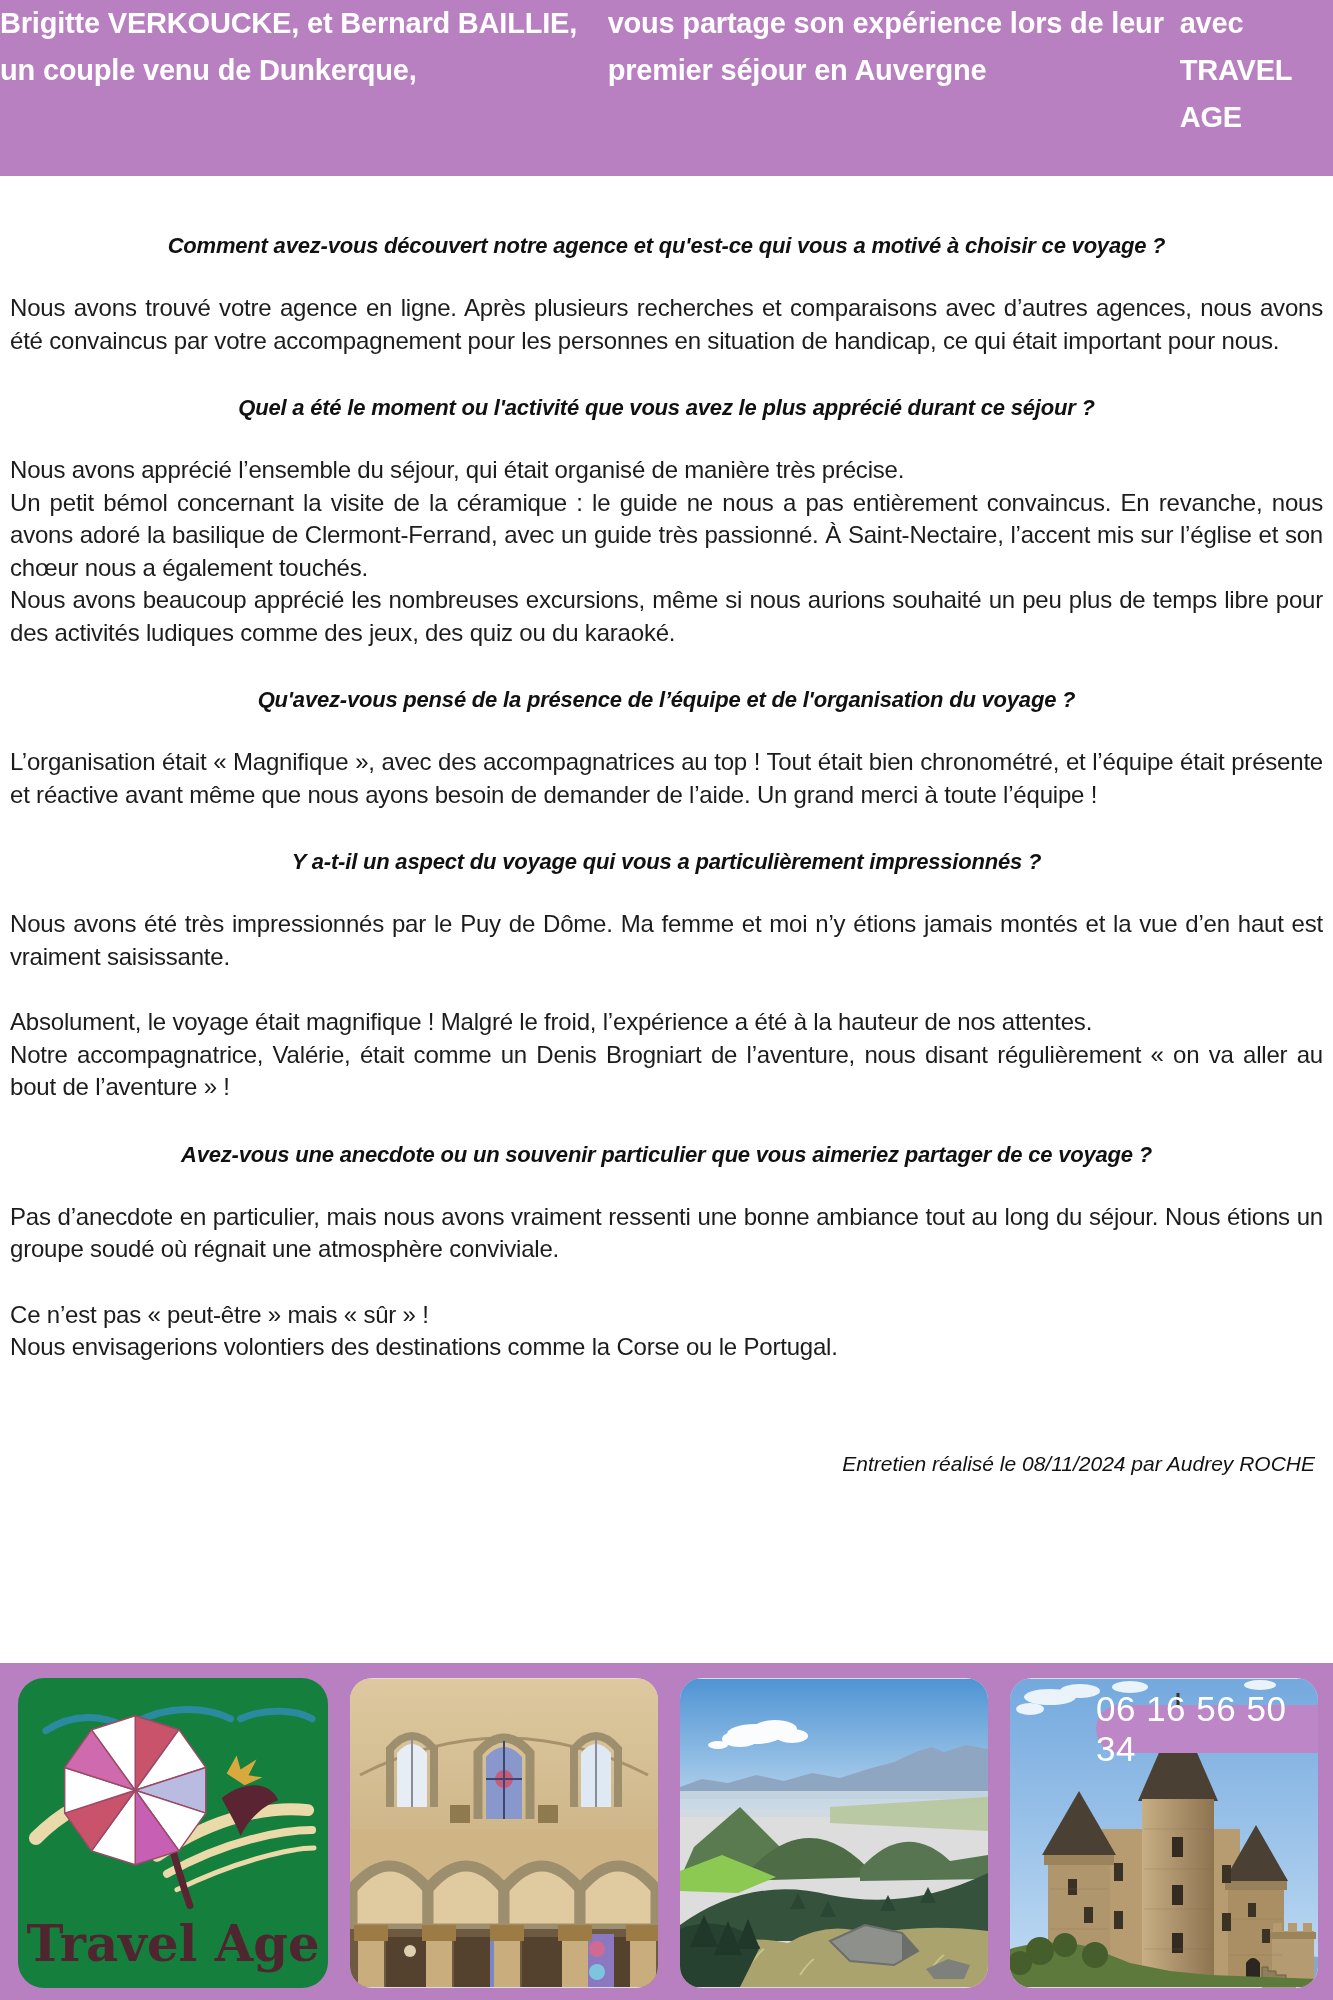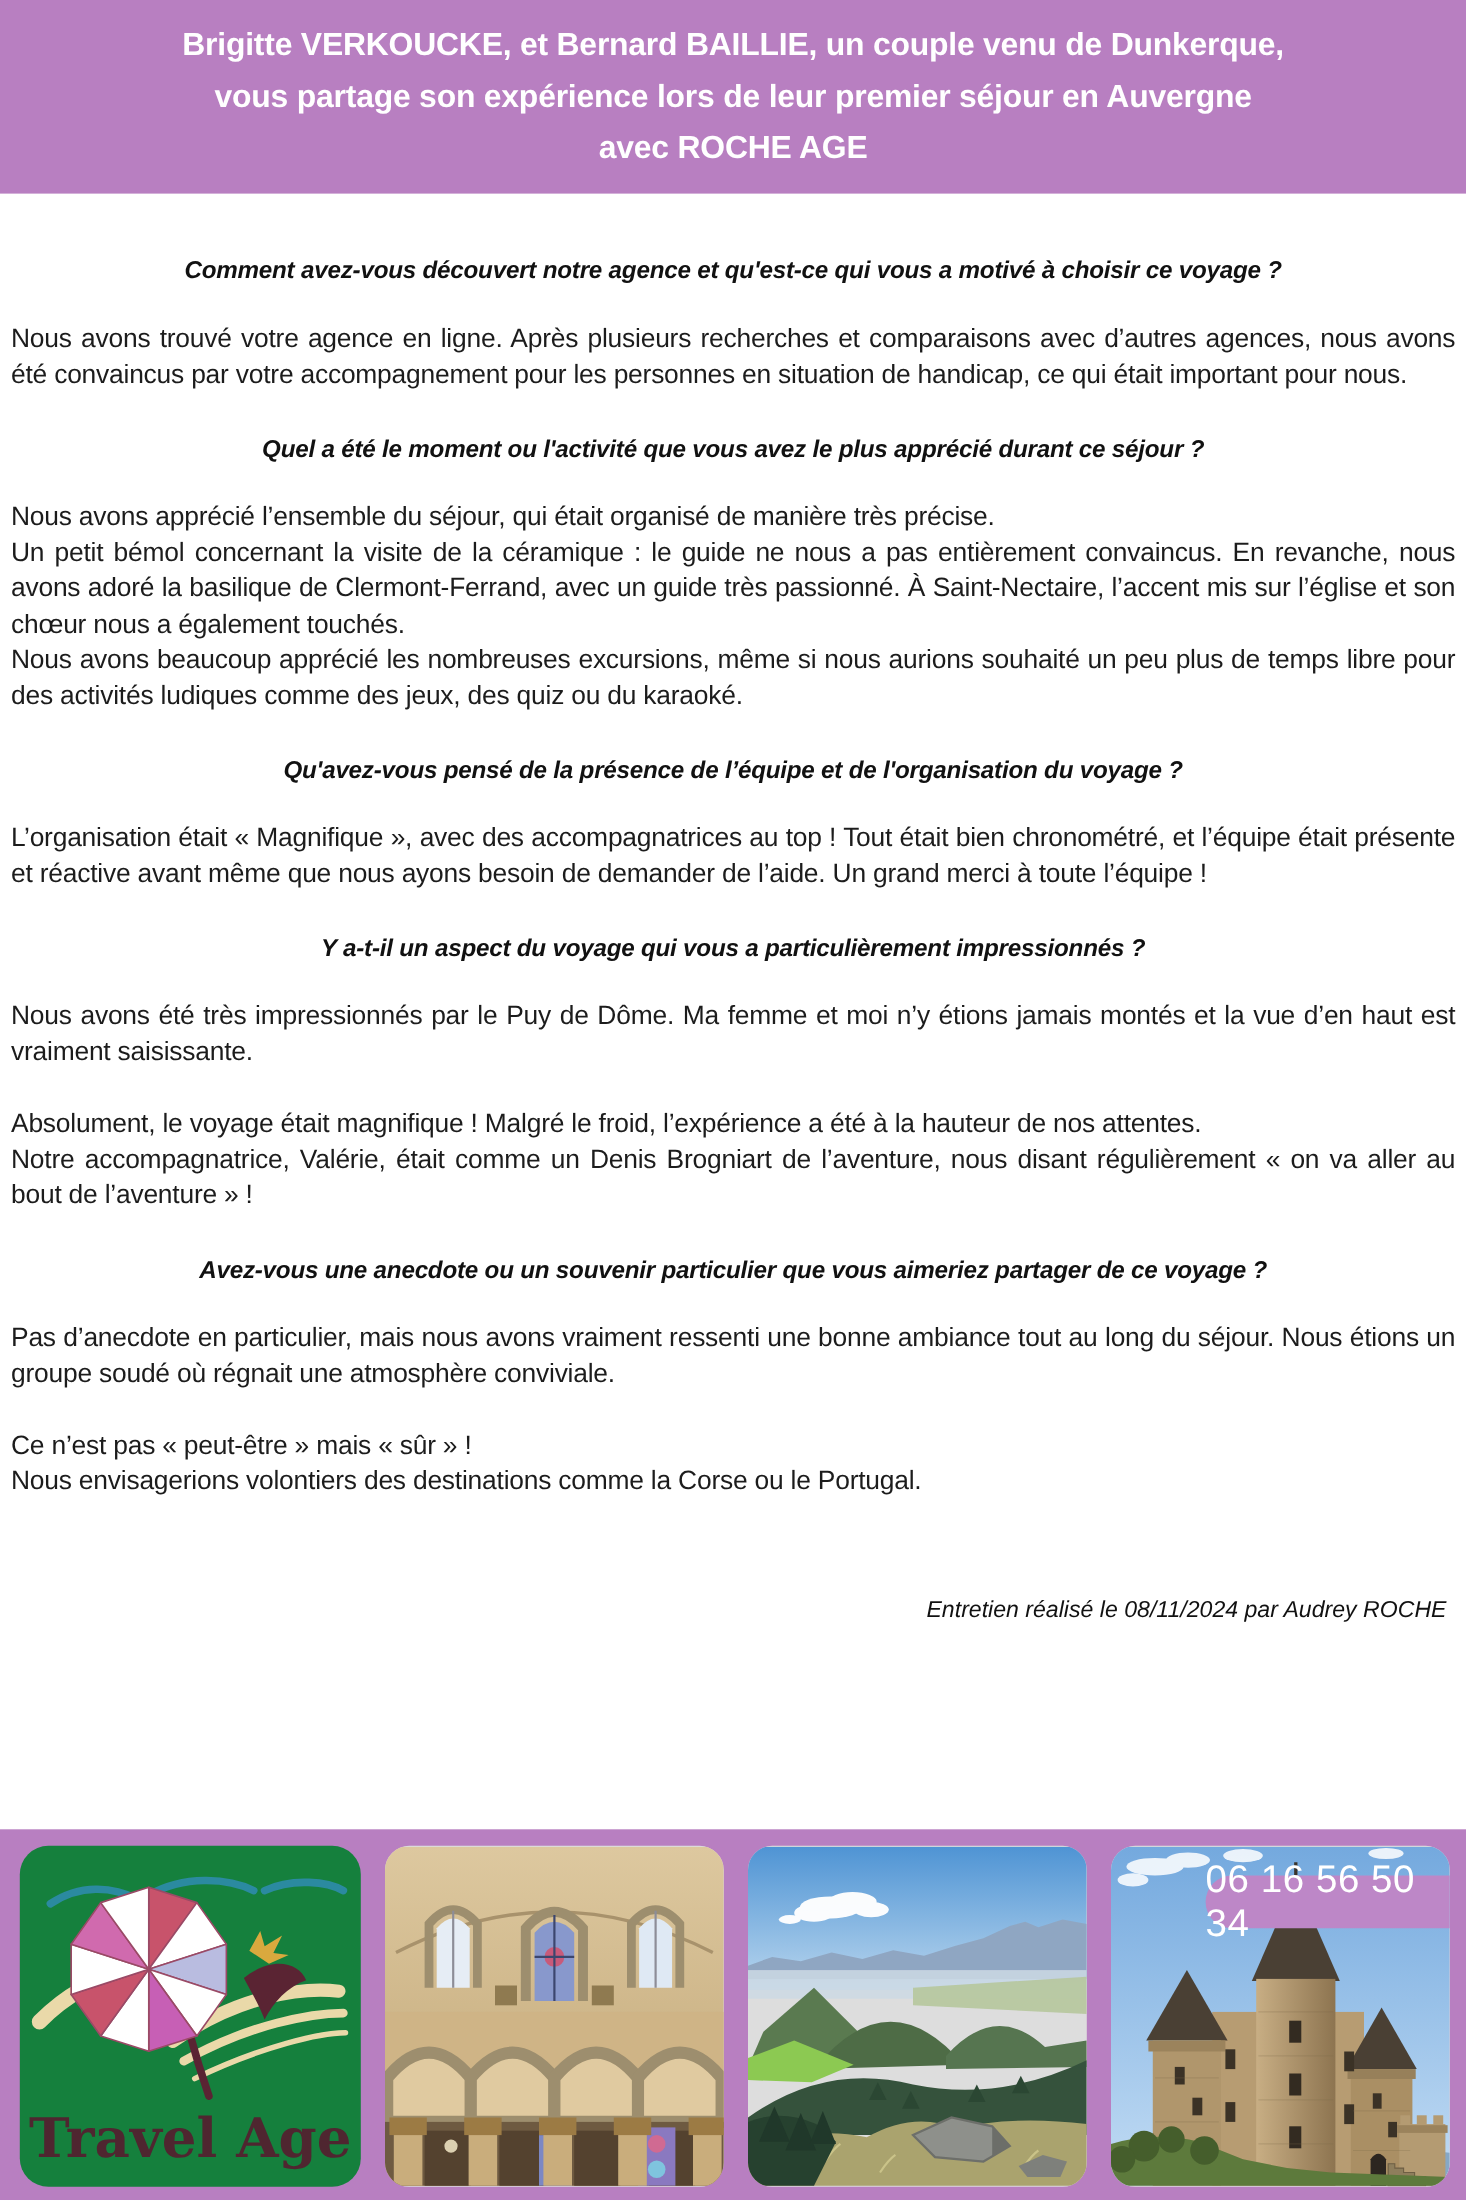--- a/index.html
+++ b/index.html
@@ -9,22 +9,22 @@
     background: #ffffff;
     overflow: hidden;
     font-family: "Liberation Sans", sans-serif;
     color: #1c1c1c;
   }
 
   
   .header {
     background: #b87fc1;
     height: 176px;
-    display: flex; flex-direction: column; justify-content: center;
-    text-align: center;
+    display: flex; flex-direction: row; justify-content: center;
+    text-align: left;
     color: #ffffff;
     font-weight: bold;
     font-size: 29px;
     line-height: 47px;
     letter-spacing: -0.2px;
   }
 
   
   .content { padding: 0 10px; }
   .question {
@@ -92,21 +92,21 @@
     font-size: 35px;
     letter-spacing: 0.5px;
   }
 </style>
 </head>
 <body>
 
 <div class="header">
   <div>Brigitte VERKOUCKE, et Bernard BAILLIE, un couple venu de Dunkerque,</div>
   <div>vous partage son expérience lors de leur premier séjour en Auvergne</div>
-  <div>avec ROCHE AGE</div>
+  <div>avec TRAVEL AGE</div>
 </div>
 
 <div class="content">
 
   <section class="first">
     <div class="question">Comment avez-vous découvert notre agence et qu'est-ce qui vous a motivé à choisir ce voyage ?</div>
     <div class="answers">
       <p>Nous avons trouvé votre agence en ligne. Après plusieurs recherches et comparaisons avec d’autres agences, nous avons été convaincus par votre accompagnement pour les personnes en situation de handicap, ce qui était important pour nous.</p>
     </div>
   </section>

